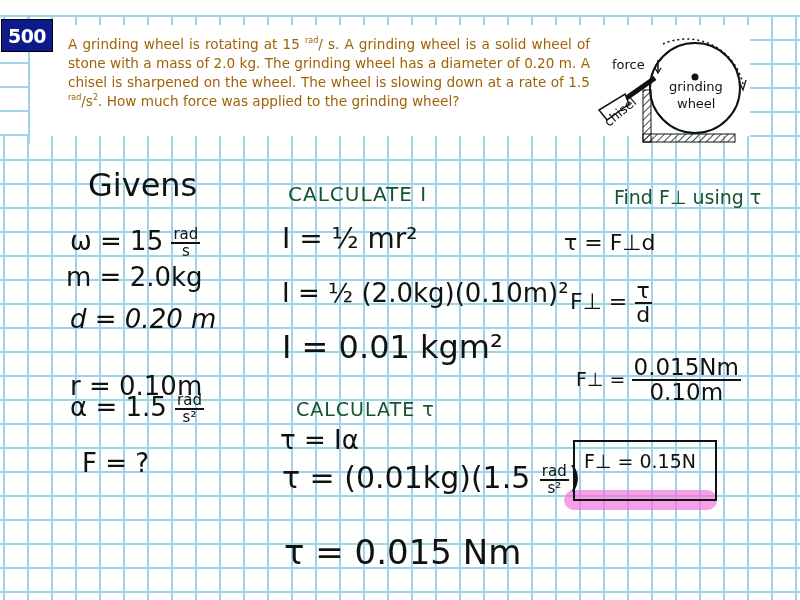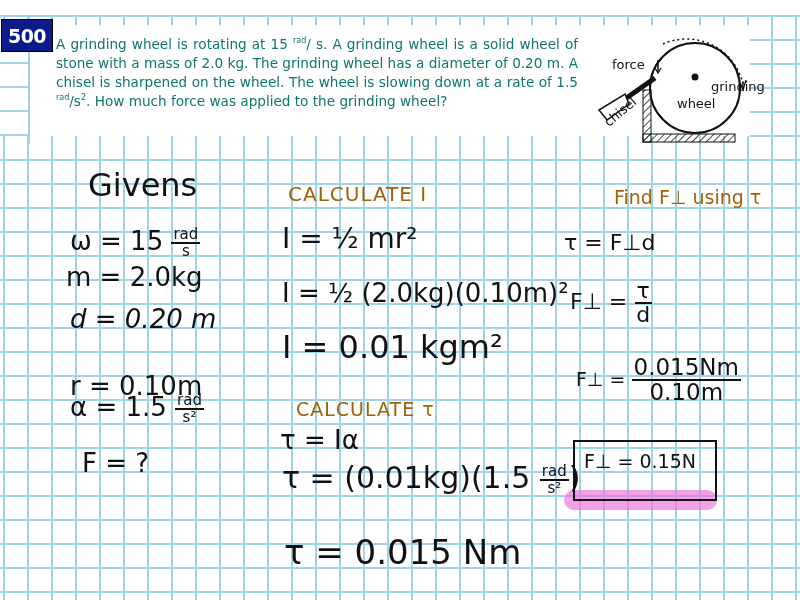--- a/index.html
+++ b/index.html
@@ -36,30 +36,30 @@
   .badge {
     position:absolute; left:1px; top:19px; width:52px; height:33px;
     background:#0d1a8a; color:#ffffff;
     font-family:"DejaVu Sans", sans-serif; font-weight:bold; font-size:19px;
     display:flex; align-items:center; justify-content:center;
     letter-spacing:-0.5px;
     border:1px solid #000;
   }
 
   .problem-text {
-    position:absolute; left:56px; top:35px; width:522px;
+    position:absolute; left:68px; top:35px; width:522px;
     font-family:"DejaVu Sans", sans-serif; font-size:13.6px; line-height:19px;
-    color:#0f766e; text-align:justify;
+    color:#a16207; text-align:justify;
   }
   .problem-text sup { font-size:8px; vertical-align:6px; line-height:0; }
 
   .diagram { position:absolute; left:585px; top:22px; width:180px; height:125px; }
 
   .hw { position:absolute; color:#111; font-family:"DejaVu Sans", sans-serif; white-space:nowrap; }
-  .hw-red { color:#a16207; }
+  .hw-red { color:#14532d; }
   .frac { display:inline-flex; flex-direction:column; align-items:center; vertical-align:middle; line-height:1; }
   .frac .num { border-bottom:2px solid #111; padding:0 2px; }
   .frac .den { padding:0 2px; }
 
   .answer-box {
     position:absolute; left:573px; top:440px; width:144px; height:61px;
     border:2.5px solid #111;
   }
   .highlight {
     position:absolute; left:564px; top:490px; width:153px; height:20px;
@@ -103,21 +103,21 @@
     <rect x="58" y="112" width="92" height="8" fill="url(#hatch)" stroke="#111" stroke-width="1"></rect>
 
     <line x1="40" y1="77" x2="70" y2="56" stroke="#111" stroke-width="5"></line>
 
     <path d="M 40 72 L 44 82 L 22 98 L 14 88 Z" fill="#fff" stroke="#111" stroke-width="1.5"></path>
 
     <line x1="73" y1="38" x2="73" y2="50" stroke="#111" stroke-width="1.5"></line>
     <path d="M 70 46 L 73 51 L 76 46" fill="none" stroke="#111" stroke-width="1.3"></path>
   </svg>
   <span class="hw" style="left:27px;top:35px;font-size:13px;">force</span>
-  <span class="hw" style="left:84px;top:57px;font-size:13px;margin-left:42px;">grinding</span>
+  <span class="hw" style="left:84px;top:57px;font-size:13px;">grinding</span>
   <span class="hw" style="left:92px;top:74px;font-size:13px;">wheel</span>
   <span class="hw" style="left:16px;top:96px;font-size:13px;transform:rotate(-40deg);transform-origin:left top;">chisel</span>
 </div>
 
 <div class="hw" style="left:52px;top:166px;font-size:32px;text-decoration-thickness:2px;margin-left:36px;">Givens</div>
 <div class="hw" style="left:70px;top:226px;font-size:26px;">
   <span>ω = 15</span>
   <span class="frac" style="font-size:15px;">
       <span class="num">rad</span>
       <span class="den">s</span>

